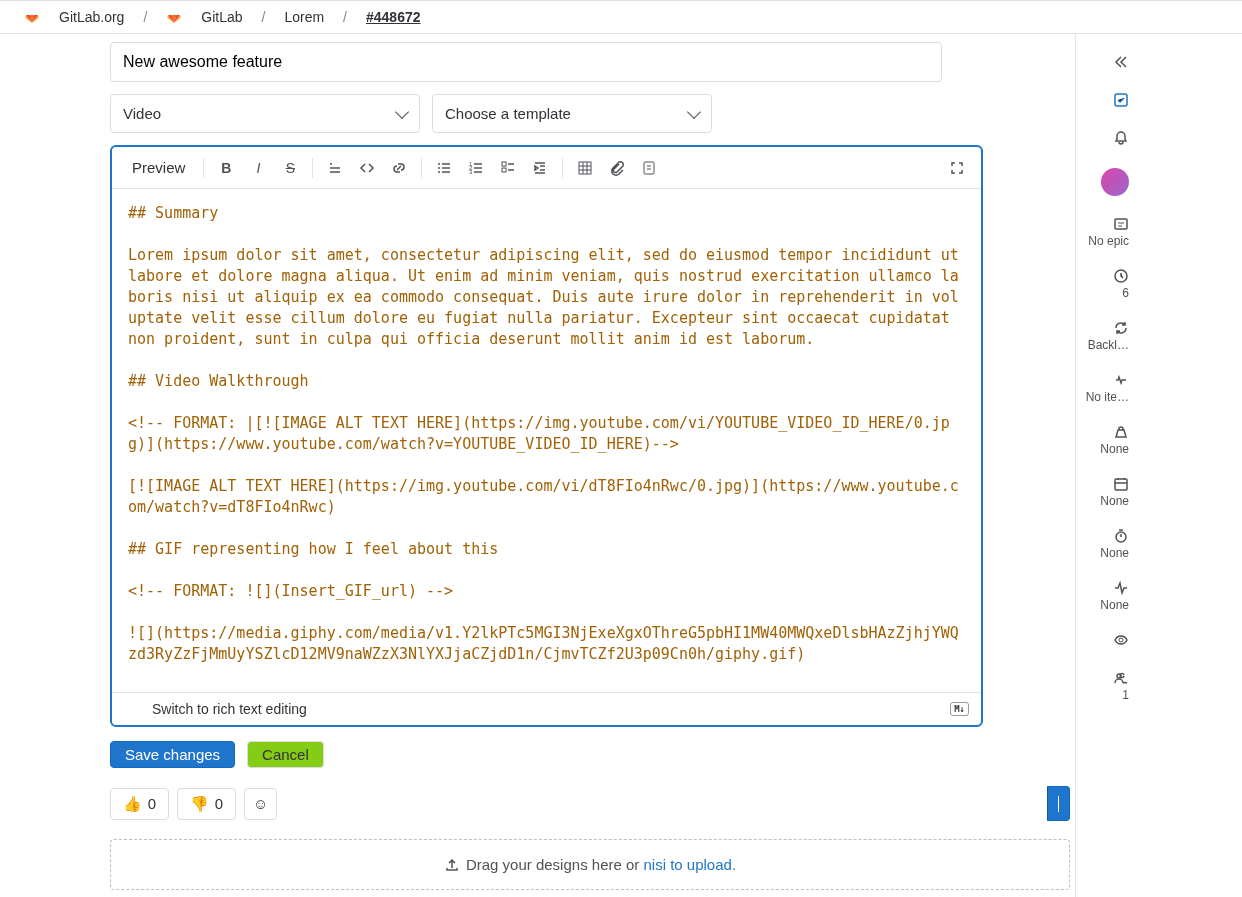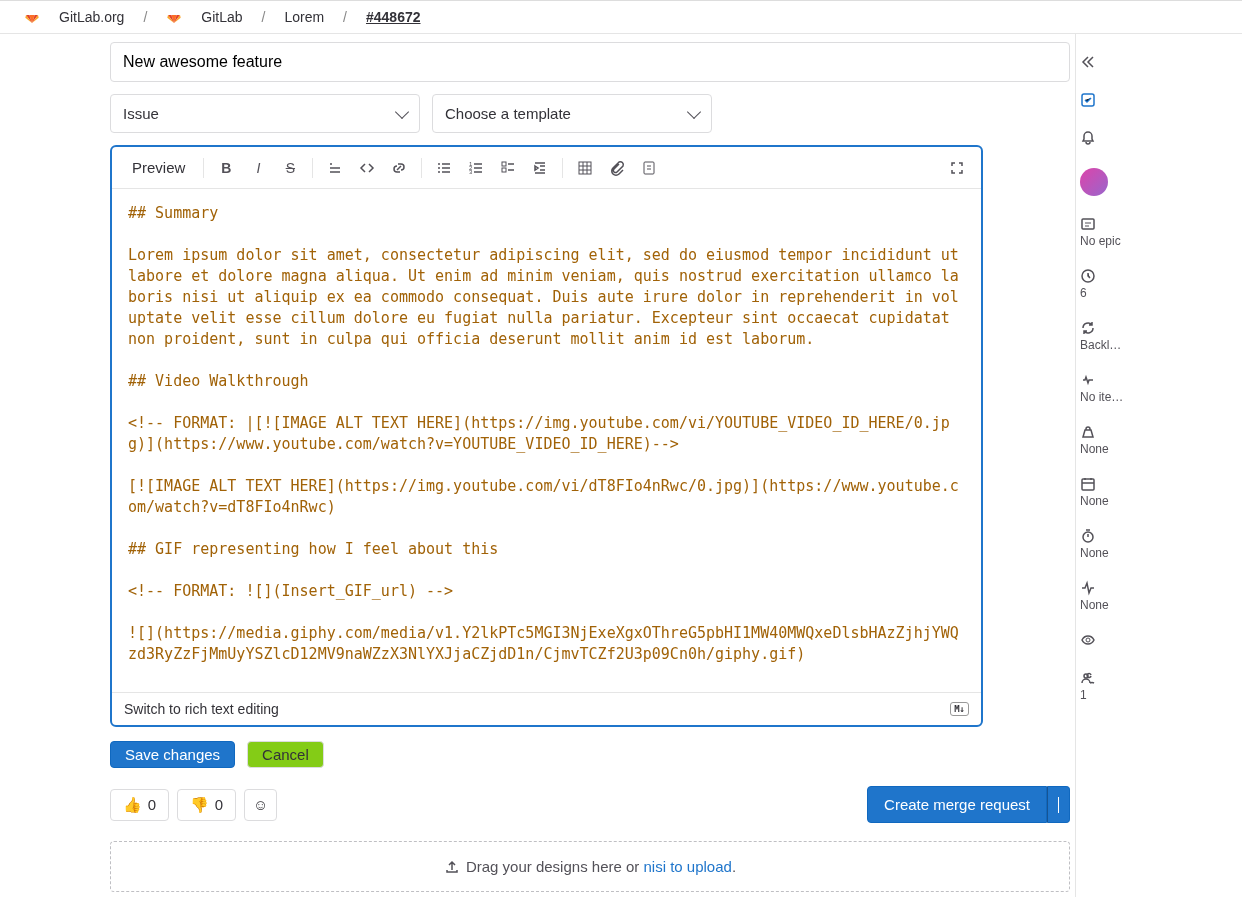--- a/index.html
+++ b/index.html
@@ -7,38 +7,38 @@
 .topbar { height: 1px; background: #ddd; }
 .breadcrumb { display: flex; align-items: center; gap: 19px; padding: 8px 24px; border-bottom: 1px solid #e5e5e5; font-size: 14px; }
 .breadcrumb span.sep { color: #888; }
 .breadcrumb a { color: #333238; text-decoration: none; }
 .breadcrumb strong { font-weight: 600; text-decoration: underline; }
 .gl-icon { width: 16px; height: 16px; display: inline-block; }
 .tanuki { color: #fc6d26; }
 .main-wrap { display: flex; }
 .content { flex: 1; padding: 0 0 20px 110px; max-width: 1075px; }
 .right-rail { width: 58px; border-left: 1px solid #e5e5e5; display: flex; flex-direction: column; align-items: center; padding-top: 10px; gap: 0; }
-.rail-item { display: flex; flex-direction: column; align-items: flex-start; justify-content: center; padding: 10px 4px; color: #535158; font-size: 12px; cursor: pointer; width: 100%; text-align: center; }
+.rail-item { display: flex; flex-direction: column; align-items: flex-end; justify-content: center; padding: 10px 4px; color: #535158; font-size: 12px; cursor: pointer; width: 100%; text-align: center; }
 .rail-item svg { color: #535158; margin-bottom: 2px; }
 .rail-item .lbl { font-size: 12px; color: #535158; white-space: nowrap; overflow: hidden; text-overflow: ellipsis; max-width: 50px; }
-.title-input { width: 960px; padding: 10px 12px; border: 1px solid #dcdcde; border-radius: 4px; font-size: 16px; margin: 8px 0 12px; }
+.title-input { width: 832px; padding: 10px 12px; border: 1px solid #dcdcde; border-radius: 4px; font-size: 16px; margin: 8px 0 12px; }
 .row-selects { display: flex; gap: 12px; margin-bottom: 12px; }
 .select { position: relative; border: 1px solid #dcdcde; border-radius: 4px; padding: 10px 12px; font-size: 15px; display: flex; justify-content: space-between; align-items: center; cursor: pointer; }
 .select.issue { width: 310px; }
 .select.template { width: 280px; }
 .chev { width: 10px; height: 10px; border-right: 1.5px solid #535158; border-bottom: 1.5px solid #535158; transform: rotate(45deg); margin-top: -4px; }
 .editor-box { width: 873px; border: 2px solid #1f75cb; border-radius: 6px; overflow: hidden; }
 .toolbar { display: flex; align-items: center; padding: 6px 10px; border-bottom: 1px solid #e5e5e5; gap: 4px; }
 .toolbar .preview { color: #333238; padding: 6px 10px; border-radius: 4px; cursor: pointer; font-size: 15px; }
 .tbtn { width: 28px; height: 28px; display: flex; align-items: center; justify-content: center; color: #535158; cursor: pointer; border-radius: 4px; }
 .tsep { width: 1px; height: 20px; background: #e5e5e5; margin: 0 4px; }
 .tspacer { flex: 1; }
 .editor-text { width: 100%; min-height: 500px; padding: 14px 16px; border: none; resize: none; font-family: "SF Mono", Menlo, Consolas, monospace; font-size: 15px; line-height: 1.4; color: #a16207; outline: none; white-space: pre-wrap; word-break: break-all; }
 .editor-footer { display: flex; align-items: center; justify-content: space-between; padding: 8px 12px; border-top: 1px solid #e5e5e5; font-size: 14px; }
-.editor-footer a { color: #333238; text-decoration: none; cursor: pointer; }
+.editor-footer a { color: #333238; text-decoration: none; cursor: pointer; margin-left: 28px; }
 .md-icon { border: 1px solid #999; border-radius: 3px; font-size: 9px; font-weight: 700; padding: 1px 3px; font-family: monospace; letter-spacing: 0; }
 .actions { display: flex; gap: 12px; margin-top: 14px; }
 .btn { padding: 4px 14px; border-radius: 4px; font-size: 15px; cursor: pointer; border: 1px solid; }
 .btn-primary { background: #1f75cb; color: #fff; border-color: #1068bf; }
 .btn-default { background: #84cc16; color: #333238; border-color: #dcdcde; }
 .reactions-row { margin-top: 18px; display: flex; align-items: center; justify-content: space-between; width: 960px; }
 .react-left { display: flex; gap: 8px; }
 .react-btn { border: 1px solid #dcdcde; border-radius: 4px; padding: 6px 12px; display: flex; align-items: center; gap: 6px; cursor: pointer; font-size: 15px; }
 .merge-btn-group { display: flex; }
 .merge-btn { background: #1f75cb; color: #fff; border: 1px solid #1068bf; padding: 9px 16px; border-radius: 4px 0 0 4px; font-size: 15px; cursor: pointer; }
@@ -76,21 +76,21 @@
   <strong>#448672</strong>
 </div>
 
 <div class="main-wrap">
 <div class="content">
 
 <input class="title-input" value="New awesome feature" style="">
 
 <div class="row-selects">
   <div class="select issue">
-    <span>Issue</span>
+    <span>Video</span>
     <span class="chev"></span>
   </div>
   <div class="select template">
     <span>Choose a template</span>
     <span class="chev"></span>
   </div>
 </div>
 
 <div class="editor-box">
   <div class="toolbar">
@@ -209,21 +209,20 @@
     </div>
     <div class="react-btn">
       <span>👎</span>
       <span>0</span>
     </div>
     <div class="react-btn" style="padding:6px 8px;">
       <span>☺</span>
     </div>
   </div>
   <div class="merge-btn-group">
-    <button class="merge-btn">Create merge request</button>
     <button class="merge-caret"><span class="chev" style="border-color:#fff;"></span></button>
   </div>
 </div>
 
 <div class="designs-drop">
   <svg width="16" height="16" viewBox="0 0 16 16" style="display:inline-block;vertical-align:-3px;margin-right:6px;">
           <path stroke="#535158" fill="none" stroke-width="1.5" d="M8 11V3M5 6l3-3 3 3M3 11v2h10v-2"></path>
         </svg><span>Drag your designs here or </span><a>nisi to upload</a><span>.</span>
 </div>
 

